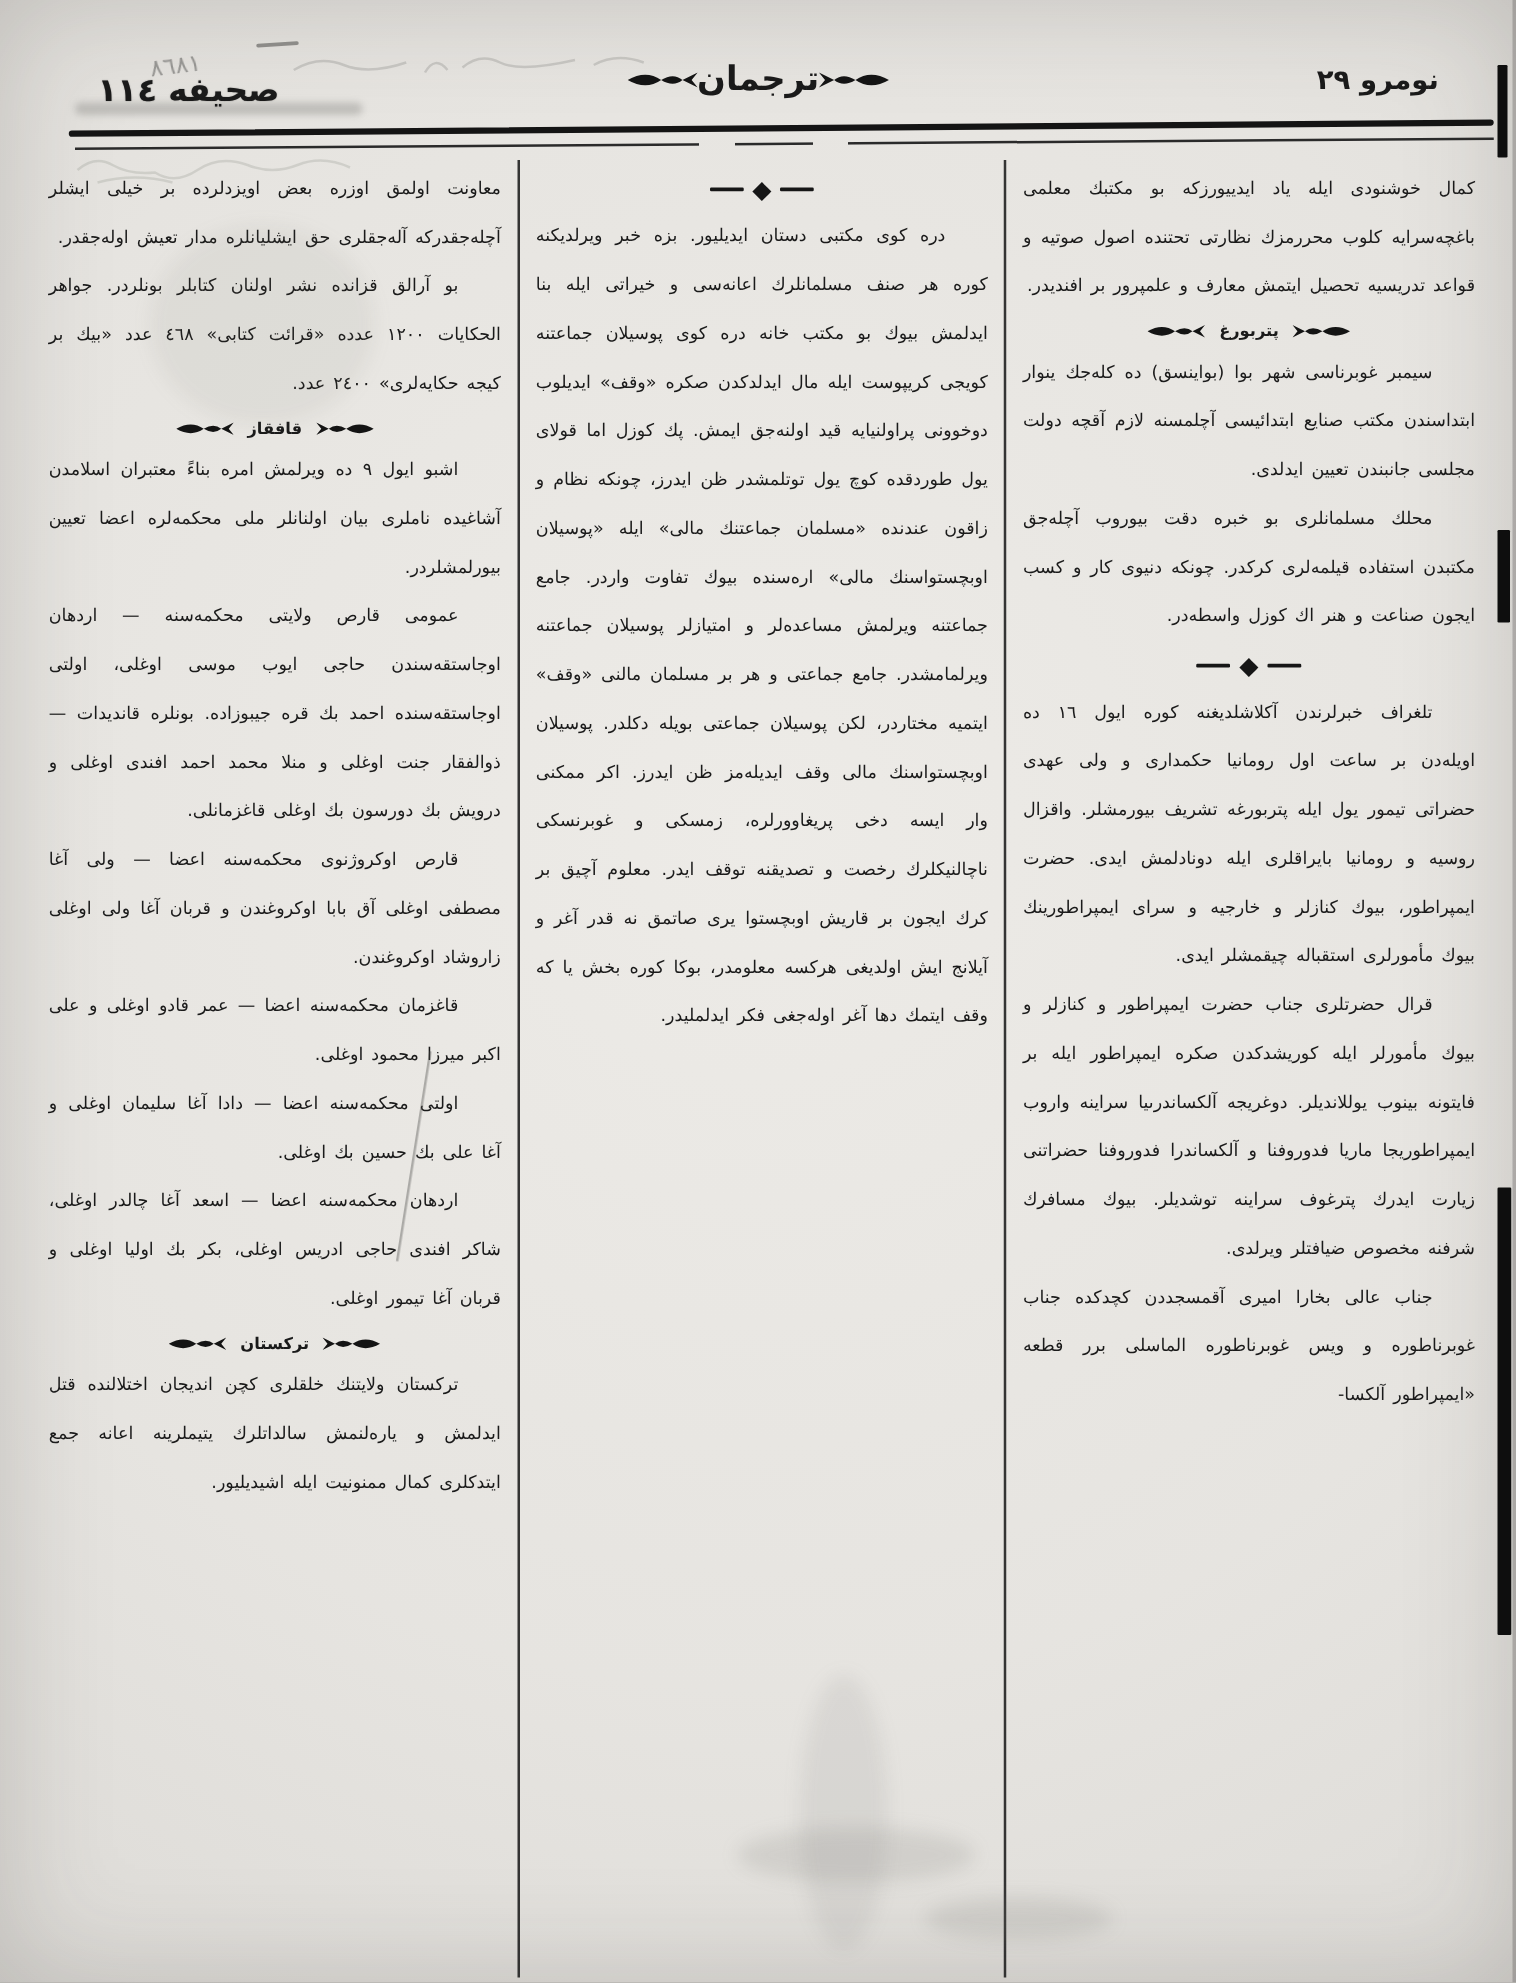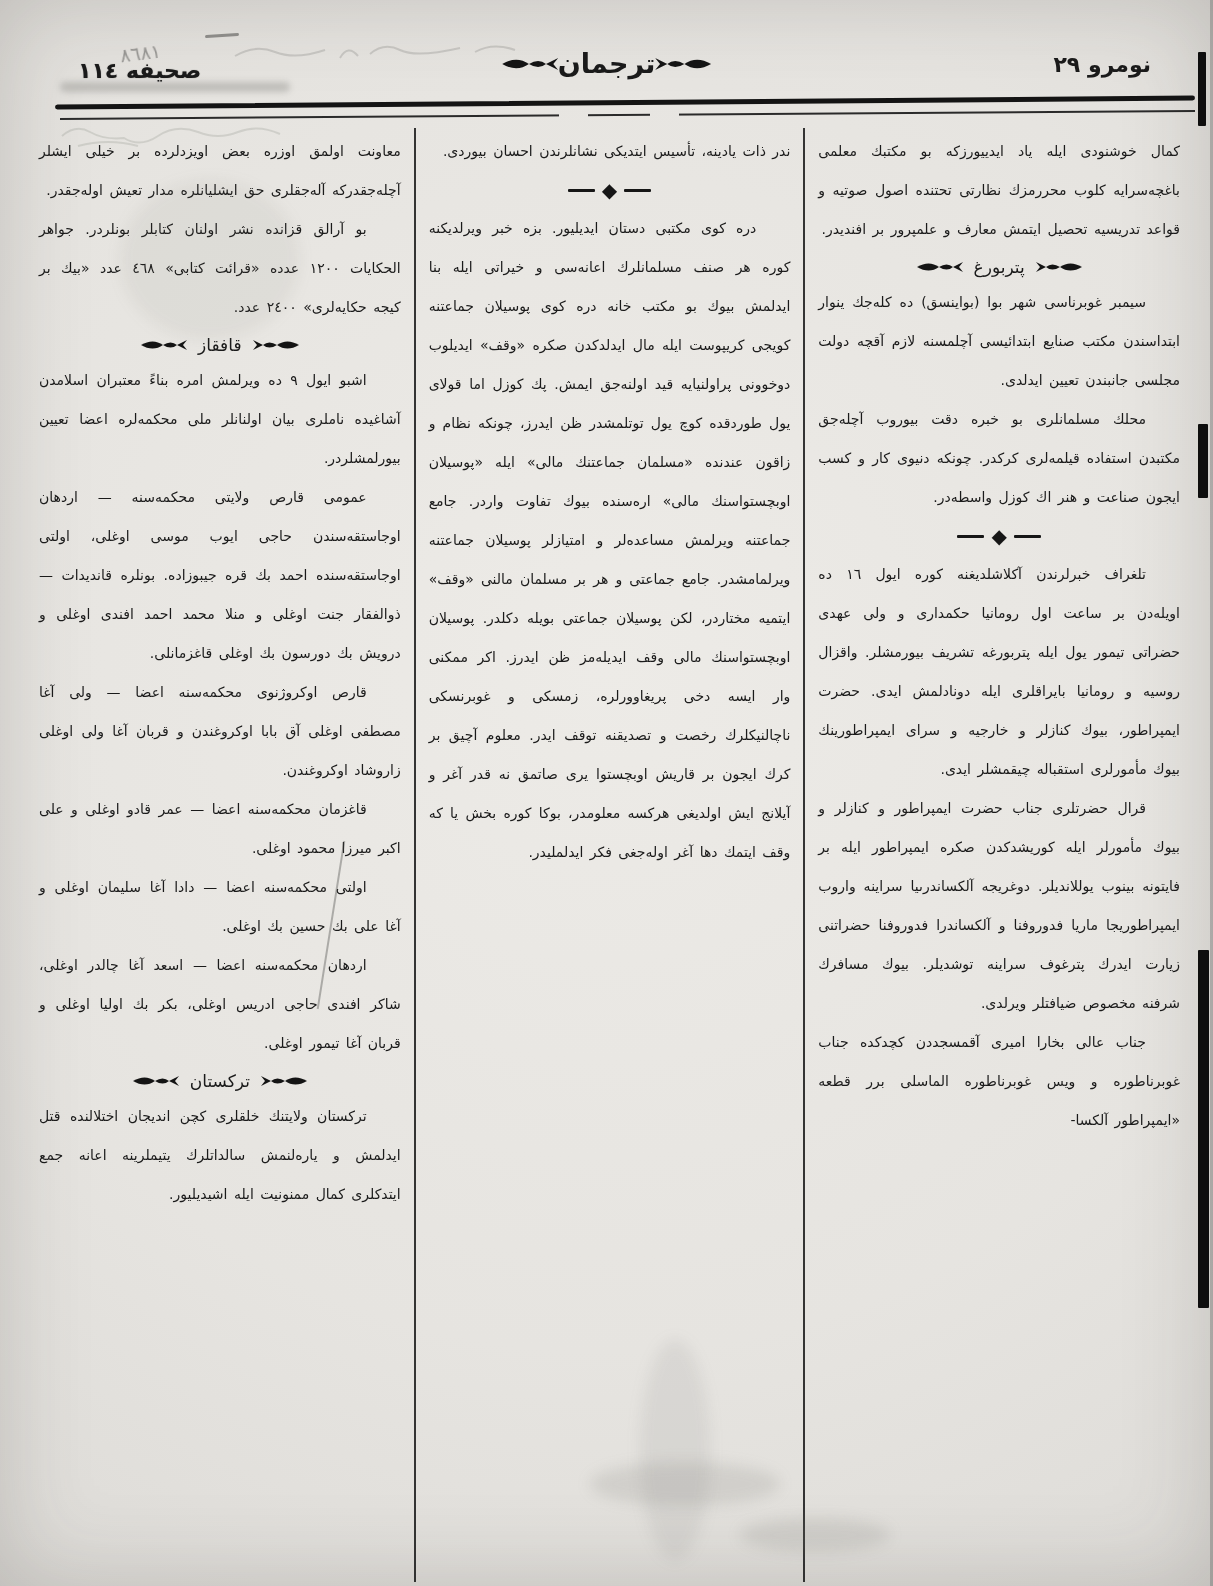--- a/index.html
+++ b/index.html
@@ -13,21 +13,21 @@
     font-family:"DejaVu Sans","Liberation Sans",sans-serif;
     color:#1a1a1a;
     direction:rtl;
     box-shadow: inset 0 0 90px rgba(70,66,60,.22);
   }
 
   
   .header{position:absolute;top:0;left:0;right:0;height:124px;}
   .page-label{
     position:absolute;left:78px;top:58px;
-    font-size:22px;font-weight:bold;direction:rtl;
+    font-size:26px;font-weight:bold;direction:rtl;
     text-shadow:0 0 1px rgba(20,20,20,.5);
   }
   .page-label-smudge{
     position:absolute;left:60px;top:82px;width:230px;height:10px;
     background:rgba(95,92,88,.28);filter:blur(3px);border-radius:5px;
   }
   .pencil-note{
     position:absolute;left:120px;top:42px;
     font-size:19px;color:rgba(88,88,86,.55);
     transform:rotate(-7deg);filter:blur(.4px);
@@ -67,21 +67,21 @@
   .para{
     margin:0;
     font-size:14px;font-weight:normal;line-height:39px;
     text-align:justify;text-indent:34px;
     word-spacing:2px;
   }
   .para.cont{text-indent:0;}
   .section-heading{
     display:flex;align-items:center;justify-content:center;gap:11px;
     margin:8px 0 6px;
-    font-size:17px;font-weight:normal;
+    font-size:13px;font-weight:bold;
   }
   .heading-text{white-space:nowrap;}
   .orn{display:inline-flex;align-items:center;}
   .orn svg{display:block;}
   .orn-mirror svg{transform:scaleX(-1);}
   .separator{
     display:flex;align-items:center;justify-content:center;gap:7px;
     margin:9px 0;
   }
   .sep-line{width:27px;height:3px;background:#161616;border-radius:1px;}
@@ -172,21 +172,20 @@
     <span class="sep-line"></span>
     <span class="sep-diamond">◆</span>
     <span class="sep-line"></span>
   </div>
 <p class="para">تلغراف خبرلرندن آكلاشلديغنه كوره ايول ١٦ ده اويله‌دن بر ساعت اول رومانيا حكمدارى و ولى عهدى حضراتى تيمور يول ايله پتربورغه تشريف بيورمشلر. واقزال روسيه و رومانيا بايراقلرى ايله دونادلمش ايدى. حضرت ايمپراطور، بيوك كنازلر و خارجيه و سراى ايمپراطورينك بيوك مأمورلرى استقباله چيقمشلر ايدى.</p>
         <p class="para">قرال حضرتلرى جناب حضرت ايمپراطور و كنازلر و بيوك مأمورلر ايله كوريشدكدن صكره ايمپراطور ايله بر فايتونه بينوب يوللانديلر. دوغريجه آلكساندرىيا سراينه واروب ايمپراطوريجا ماريا فدوروفنا و آلكساندرا فدوروفنا حضراتنى زيارت ايدرك پترغوف سراينه توشديلر. بيوك مسافرك شرفنه مخصوص ضيافتلر ويرلدى.</p>
 <p class="para">جناب عالى بخارا اميرى آقمسجددن كچدكده جناب غوبرناطوره و ويس غوبرناطوره الماسلى برر قطعه «ايمپراطور آلكسا-</p>
       </div>
     <div class="col-divider"></div>
     <div class="col">
-        <p class="para cont">ندر ذات يادينه، تأسيس ايتديكى نشانلرندن احسان بيوردى.</p>
   <div class="separator">
     <span class="sep-line"></span>
     <span class="sep-diamond">◆</span>
     <span class="sep-line"></span>
   </div>
 <p class="para">دره كوى مكتبى دستان ايديليور. بزه خبر ويرلديكنه كوره هر صنف مسلمانلرك اعانه‌سى و خيراتى ايله بنا ايدلمش بيوك بو مكتب خانه دره كوى پوسيلان جماعتنه كويجى كريپوست ايله مال ايدلدكدن صكره «وقف» ايديلوب دوخوونى پراولنيايه قيد اولنه‌جق ايمش. پك كوزل اما قولاى يول طوردقده كوچ يول توتلمشدر ظن ايدرز، چونكه نظام و زاقون عندنده «مسلمان جماعتنك مالى» ايله «پوسيلان اوبچستواسنك مالى» اره‌سنده بيوك تفاوت واردر. جامع جماعتنه ويرلمش مساعده‌لر و امتيازلر پوسيلان جماعتنه ويرلمامشدر. جامع جماعتى و هر بر مسلمان مالنى «وقف» ايتميه مختاردر، لكن پوسيلان جماعتى بويله دكلدر. پوسيلان اوبچستواسنك مالى وقف ايديله‌مز ظن ايدرز. اكر ممكنى وار ايسه دخى پريغاوورلره، زمسكى و غوبرنسكى ناچالنيكلرك رخصت و تصديقنه توقف ايدر. معلوم آچيق بر كرك ايجون بر قاريش اوبچستوا يرى صاتمق نه قدر آغر و آيلانج ايش اولديغى هركسه معلومدر، بوكا كوره بخش يا كه وقف ايتمك دها آغر اوله‌جغى فكر ايدلمليدر.</p>
 
 </div>
     <div class="col-divider"></div>
     <div class="col">

